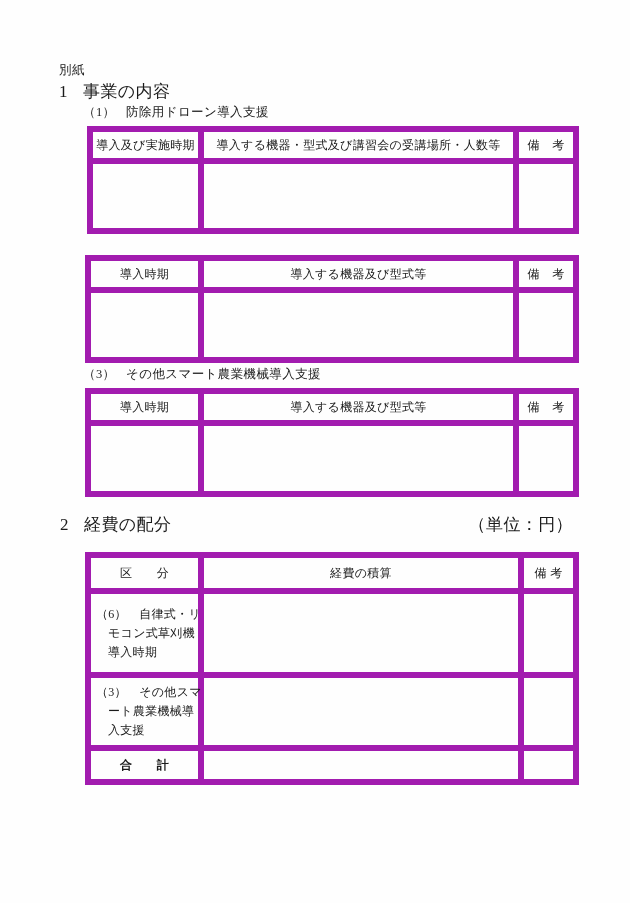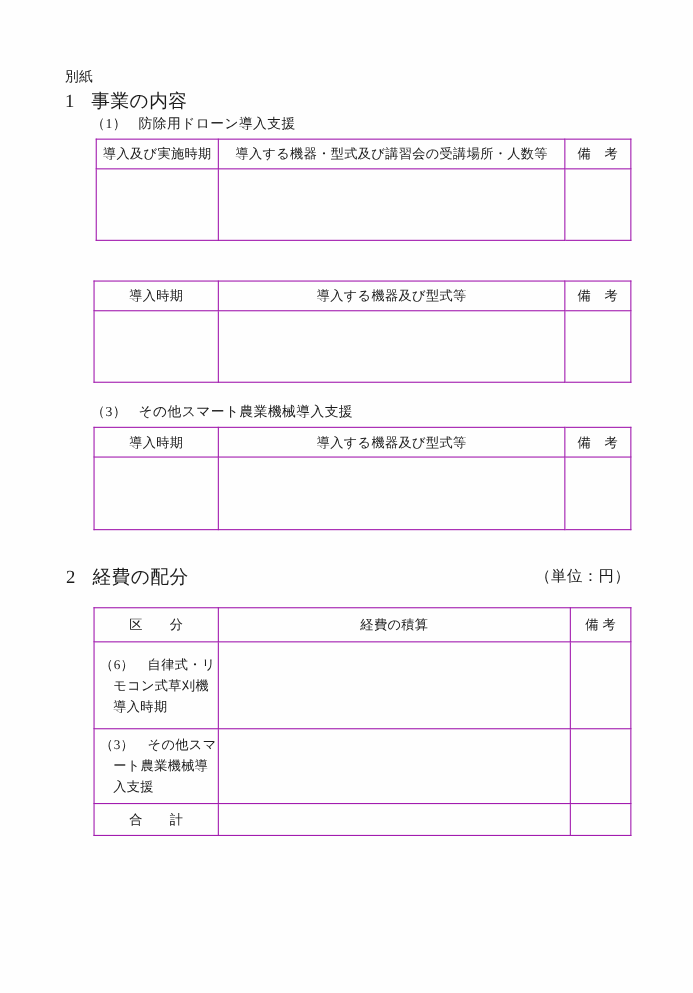--- a/index.html
+++ b/index.html
@@ -59,36 +59,36 @@
     display: inline-block;
     width: 43px;
   }
 
   .unit-note {
     position: absolute;
     top: 517px;
     left: 0;
     width: 573px;
     text-align: right;
-    font-size: 14px;
+    font-size: 17px;
     line-height: 16px;
     letter-spacing: 0.4px;
     white-space: nowrap;
   }
 
   
   .tbl {
     position: absolute;
     border-collapse: collapse;
     table-layout: fixed;
     font-size: 12px;
     letter-spacing: 0.3px;
   }
   .tbl td {
-    border: 1px solid #a21caf;
+    border: 6px solid #a21caf;
     padding: 0;
     vertical-align: middle;
     text-align: center;
     white-space: nowrap;
   }
   .tbl td.hd {
     height: 26px;
     line-height: 26px;
   }
   .tbl td.body {
@@ -108,20 +108,21 @@
   #tbl-4 td.hd { height: 30px; line-height: 30px; }
   #tbl-4 td.cat {
     text-align: left;
     padding: 0 0 0 5px;
     white-space: normal;
   }
   #tbl-4 td.total {
     height: 28px;
     line-height: 28px;
     text-align: center;
+    font-weight: bold;
   }
   .cat-lines {
     display: block;
     line-height: 19px;
     font-size: 12px;
     letter-spacing: 0.3px;
   }
   .cat-lines span { display: block; white-space: nowrap; }
   .cat-lines span.ind { padding-left: 12px; }
 </style>

